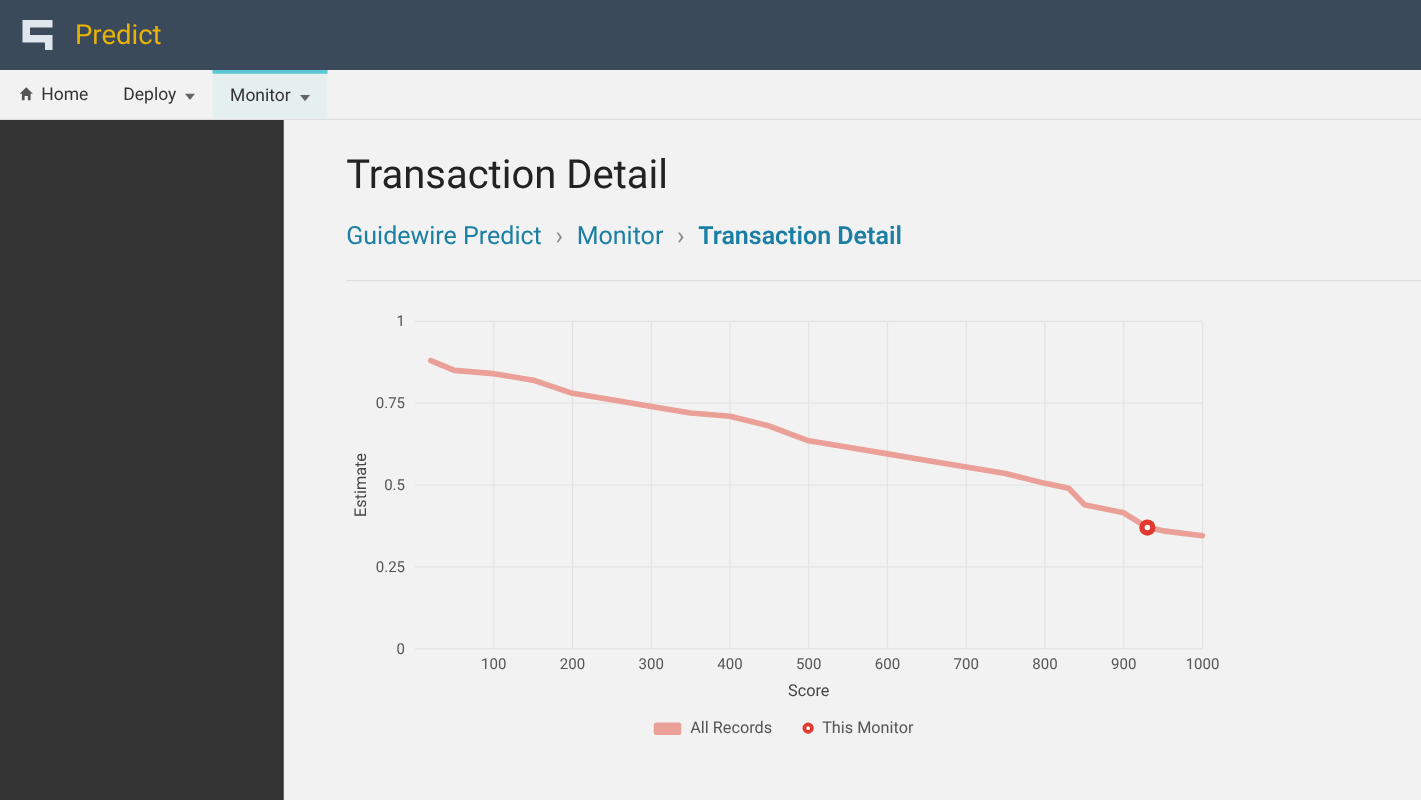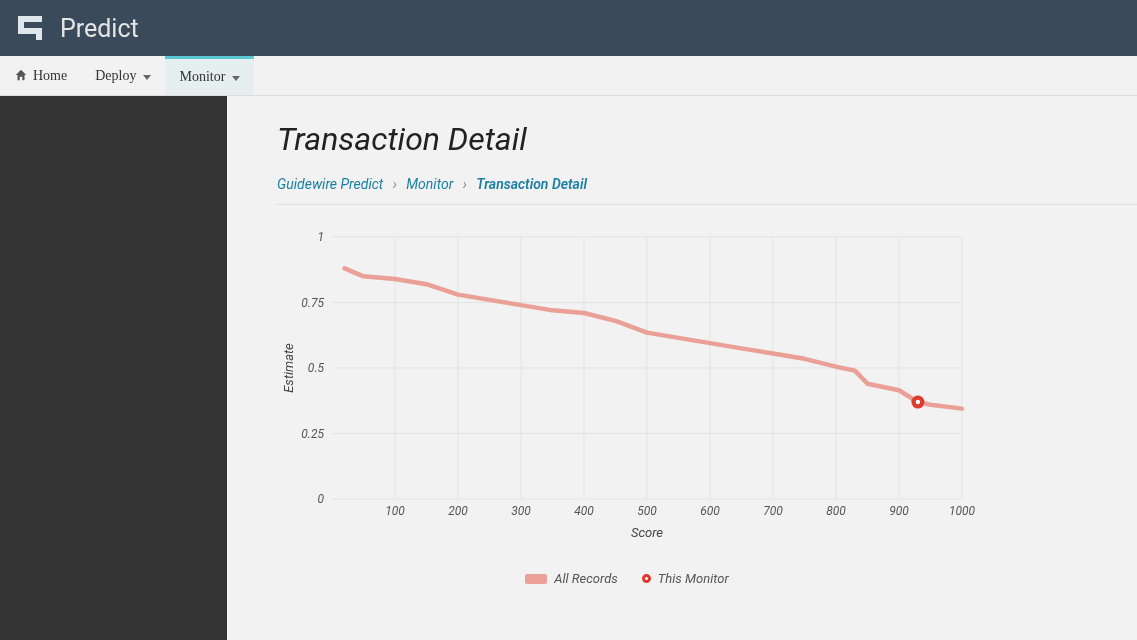--- a/index.html
+++ b/index.html
@@ -18,31 +18,30 @@
     padding: 0 14px;
     color: #fff;
   }
   .logo {
     width: 32px; height: 32px;
     display: flex; align-items: center; justify-content: center;
     margin-right: 14px;
   }
   .logo svg { width: 32px; height: 32px; }
   .brand {
-    font-size: 25px;
+    font-size: 22px;
     font-weight: 400;
-    color: #e5e5e5;
+    color: #eab308;
   }
   .menubar {
     background: #f2f2f2;
     height: 40px;
     border-bottom: 1px solid #ddd;
     display: flex;
     align-items: stretch;
-    font-family: Liberation Serif, serif;
   }
   .menu-item {
     display: flex;
     align-items: center;
     padding: 0 14px;
     font-size: 14px;
     color: #333;
     cursor: pointer;
     gap: 5px;
   }
@@ -57,62 +56,61 @@
     width: 0; height: 0;
     border-left: 4px solid transparent;
     border-right: 4px solid transparent;
     border-top: 5px solid #666;
     margin-left: 2px;
   }
   .home-ico svg { width: 14px; height: 14px; vertical-align: -2px; }
   .body-area {
     display: flex;
     height: calc(640px - 56px - 40px);
-    font-style: italic;
   }
   .sidebar {
     width: 227px;
     background: #333333;
     flex: none;
   }
   .main {
     flex: 1;
     padding: 24px 0 0 50px;
     overflow: hidden;
   }
   .page-title {
     font-size: 32px;
     font-weight: 400;
     color: #222;
     margin-bottom: 18px;
   }
   .breadcrumb {
-    font-size: 14px;
+    font-size: 20px;
     color: #1a7fa3;
-    padding-bottom: 12px;
+    padding-bottom: 24px;
     border-bottom: 1px solid #ddd;
   }
   .breadcrumb .sep {
     color: #888;
     margin: 0 6px;
   }
   .breadcrumb .active {
     font-weight: 600;
   }
   .chart-wrap {
     margin-top: 22px;
     width: 700px;
   }
   .legend {
     display: flex;
     justify-content: center;
     gap: 24px;
     font-size: 13px;
     color: #555;
-    margin-top: 20px;
+    margin-top: 4px;
   }
   .legend-item { display: flex; align-items: center; gap: 7px; }
   .swatch-line {
     width: 22px; height: 10px;
     background: #eaa096;
     border-radius: 2px;
   }
   .swatch-point {
     width: 9px; height: 9px;
     border: 3px solid #e03a2e;

